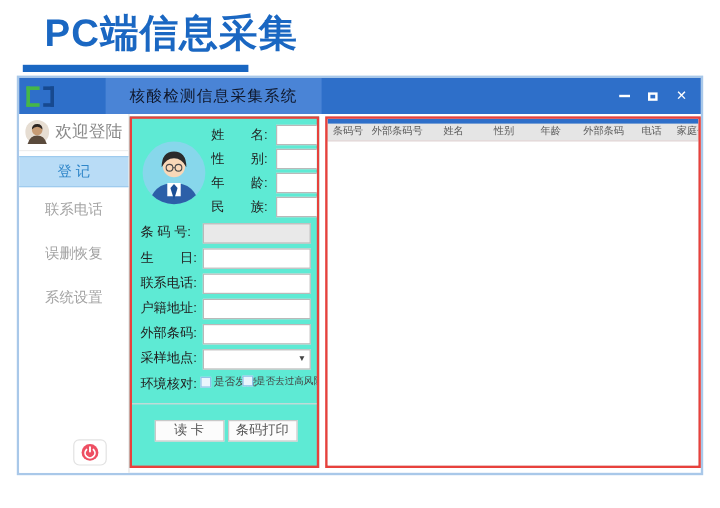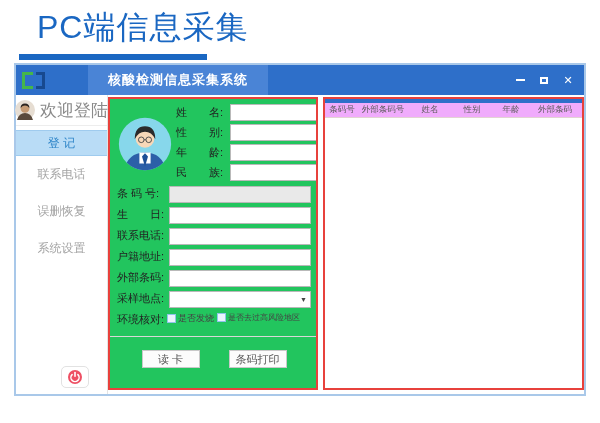--- a/index.html
+++ b/index.html
@@ -1,58 +1,58 @@
 <!DOCTYPE html>
 <html><head>
 <meta charset="utf-8">
 <style>
   html,body{margin:0;padding:0}
   body{width:600px;height:423px;background:#fff;position:relative;overflow:hidden;
        font-family:"Liberation Sans","DejaVu Sans",sans-serif;}
 
   
-  .page-title{position:absolute;left:37px;top:6px;margin:0;font-size:32px;font-weight:normal;
+  .page-title{position:absolute;left:37px;top:6px;margin:0;font-size:32px;font-weight:bold;
               color:#1a67c2;letter-spacing:1px;white-space:nowrap}
   .title-underline{position:absolute;left:19px;top:54px;width:188px;height:6px;background:#1a67c2}
 
   
   .window{position:absolute;left:14px;top:63px;width:572px;height:333px;
           border:2px solid #a9c8e9;box-sizing:border-box;background:#fff}
 
   .titlebar{height:30px;background:#2e6fc9;position:relative;display:flex;align-items:center}
   .logo{margin-left:6px;display:flex;align-items:center}
   .logo-g{width:8px;height:11px;border:3px solid #45b649;border-right:none;display:inline-block}
   .logo-b{width:6px;height:11px;border:3px solid #17498f;border-left:none;display:inline-block;margin-left:3px}
   .titletab{position:absolute;left:72px;top:0;height:30px;width:180px;background:#4a84d6;
             display:flex;align-items:center;justify-content:center}
-  .titletab span{color:#ffffff;font-size:13px;font-weight:bold;letter-spacing:1px;white-space:nowrap}
+  .titletab span{color:#0f172a;font-size:13px;font-weight:normal;letter-spacing:1px;white-space:nowrap}
   .wincontrols{position:absolute;right:10px;top:0;height:30px;display:flex;align-items:center;gap:12px}
   .winbtn{display:flex;align-items:center;justify-content:center;width:12px;height:14px;cursor:pointer}
   .min-glyph{width:9px;height:2px;background:#fff;display:block}
   .max-glyph{width:8px;height:7px;border:2px solid #fff;box-sizing:border-box;display:block}
   .close-x{color:#fff;font-size:11px;font-weight:bold;line-height:1}
 
   .content{display:flex;height:299px;position:relative}
 
   
   .sidebar{width:91px;flex-shrink:0;border-right:1px solid #e4e4e4;position:relative;background:#fff}
   .welcome{height:30px;display:flex;align-items:center;justify-content:center;gap:5px;
            border-bottom:1px solid #ededed}
-  .welcome-text{font-size:17px;color:#8a8a8a;white-space:nowrap}
+  .welcome-text{font-size:14px;color:#8a8a8a;white-space:nowrap}
   .menu-item{height:37px;line-height:37px;text-align:center;color:#a3a3a3;font-size:12px;
              cursor:pointer;white-space:pre}
   .menu-item.active{margin-top:4px;height:24px;line-height:24px;background:#b9dcf6;color:#2f86c9;
                     border-top:1px solid #9fcbee;border-bottom:1px solid #9fcbee}
   .power-btn{position:absolute;left:45px;bottom:6px;width:28px;height:22px;background:#fff;
              border:1px solid #e2e2e2;border-radius:5px;display:flex;align-items:center;
              justify-content:center;padding:0;cursor:pointer}
 
   
-  .form-panel{width:210px;flex-shrink:0;height:293px;margin-top:2px;box-sizing:border-box;
-              border:2px solid #e8413c;background:#22c55e;padding:5px 5px 0 7px;position:relative;overflow:hidden}
+  .form-panel{width:158px;flex-shrink:0;height:293px;margin-top:2px;box-sizing:border-box;
+              border:2px solid #e8413c;background:#5eead4;padding:5px 5px 0 7px;position:relative;overflow:hidden}
   .form-top{display:flex;margin-bottom:2px}
   .avatar-lg{width:56px;height:56px;margin-top:12px;flex-shrink:0}
   .profile-fields{flex:1;margin-left:3px}
   .p-row{display:flex;align-items:center;margin-bottom:3px}
   .p-row label{font-size:11px;color:#222;white-space:pre;width:54px;flex-shrink:0}
   .p-row input{flex:1;min-width:0;height:15px;border:1px solid #b9b9b9;outline:none;
                padding:0 2px;font-size:11px;background:#fff}
   .f-row{display:flex;align-items:flex-start;margin-bottom:4px}
   .f-row label{font-size:11px;color:#222;white-space:pre;width:52px;flex-shrink:0}
   .f-row input{flex:1;min-width:0;height:15px;border:1px solid #b9b9b9;outline:none;
@@ -70,21 +70,21 @@
   .form-divider{border-top:1px solid #d8d8d8;margin:9px -5px 0 -7px}
   .btn-grid{display:grid;grid-template-columns:1fr 1fr;row-gap:27px;margin-top:13px;
             padding:0 10px;justify-items:center}
   .form-btn{width:58px;height:18px;background:#fcfcfc;border:1px solid #c9c9c9;font-size:11px;
             color:#555;padding:0;cursor:pointer;font-family:inherit;white-space:pre;line-height:16px}
 
   .panel-gap{width:5px;flex-shrink:0}
 
   
   .table-panel{flex:1;height:293px;margin-top:2px;box-sizing:border-box;border:2px solid #e8413c;
-               background:#f0abfc;display:flex;flex-direction:column;overflow:hidden}
+               background:#e5e5e5;display:flex;flex-direction:column;overflow:hidden}
   .table-top-strip{height:4px;background:#2e6fc9;flex-shrink:0}
   .thead{display:flex;height:14px;align-items:center;border-bottom:1px solid #e3d3d3;overflow:hidden;flex-shrink:0}
   .th{font-size:8.5px;color:#5a5a5a;text-align:center;flex-shrink:0;cursor:default;white-space:nowrap}
   .th:nth-child(1){width:34px}.th:nth-child(2){width:48px}.th:nth-child(3){width:46px}
   .th:nth-child(4){width:38px}.th:nth-child(5){width:40px}.th:nth-child(6){width:48px}
   .th:nth-child(7){width:32px}.th:nth-child(8){width:44px}
   .tbody{flex:1;background:#fff}
 </style>
 </head>
 <body>

